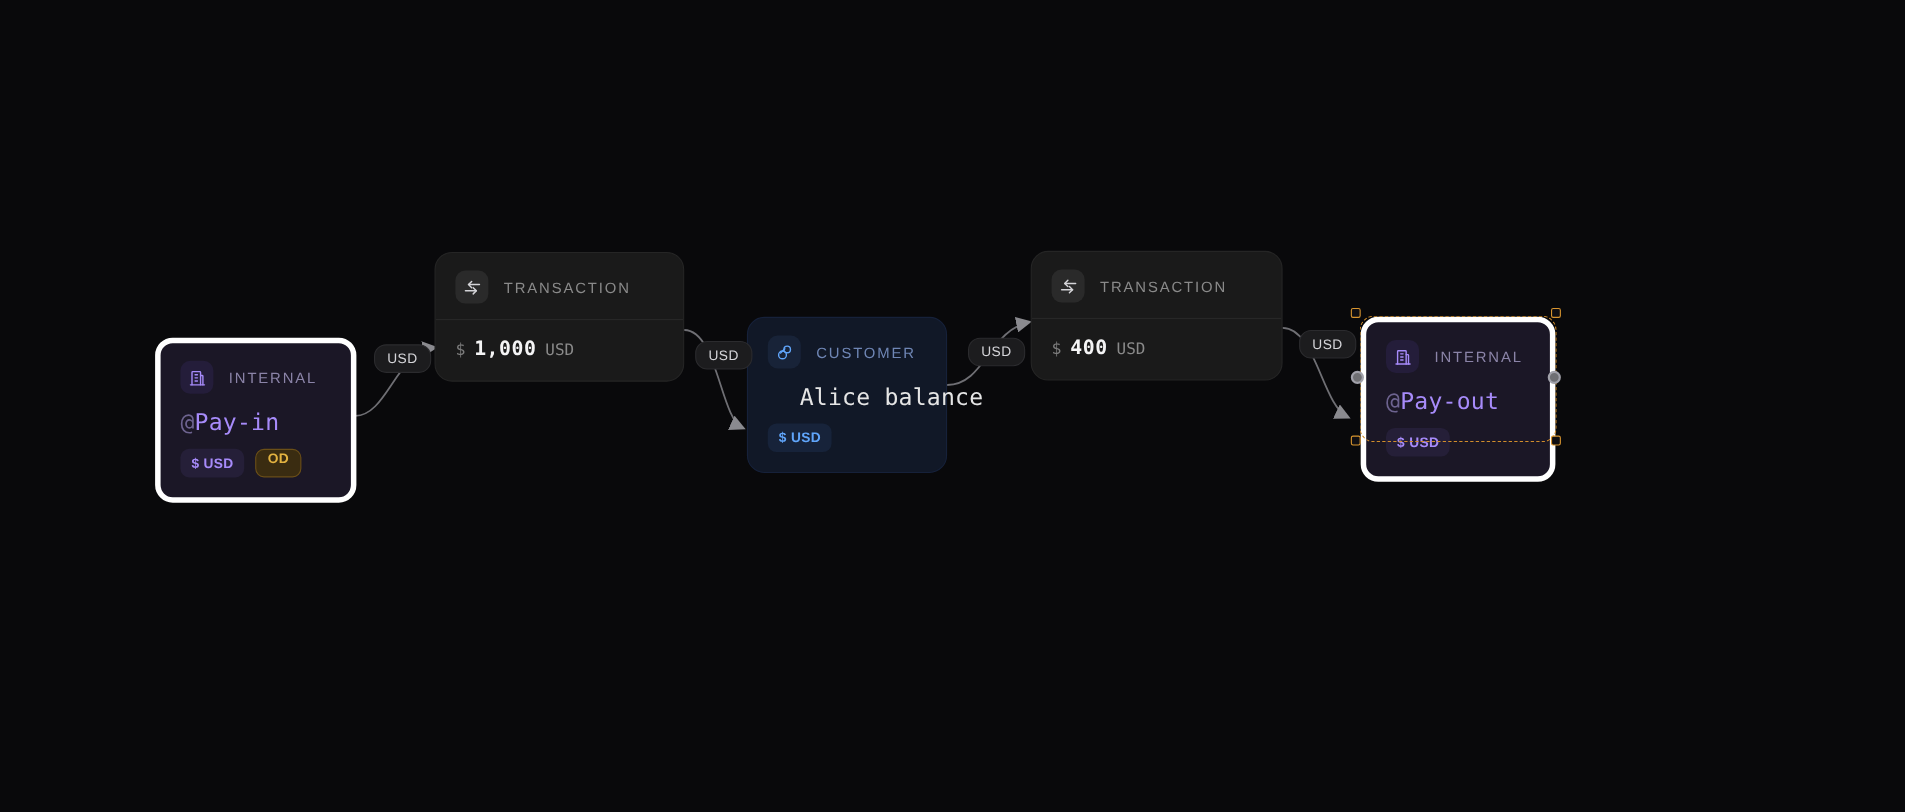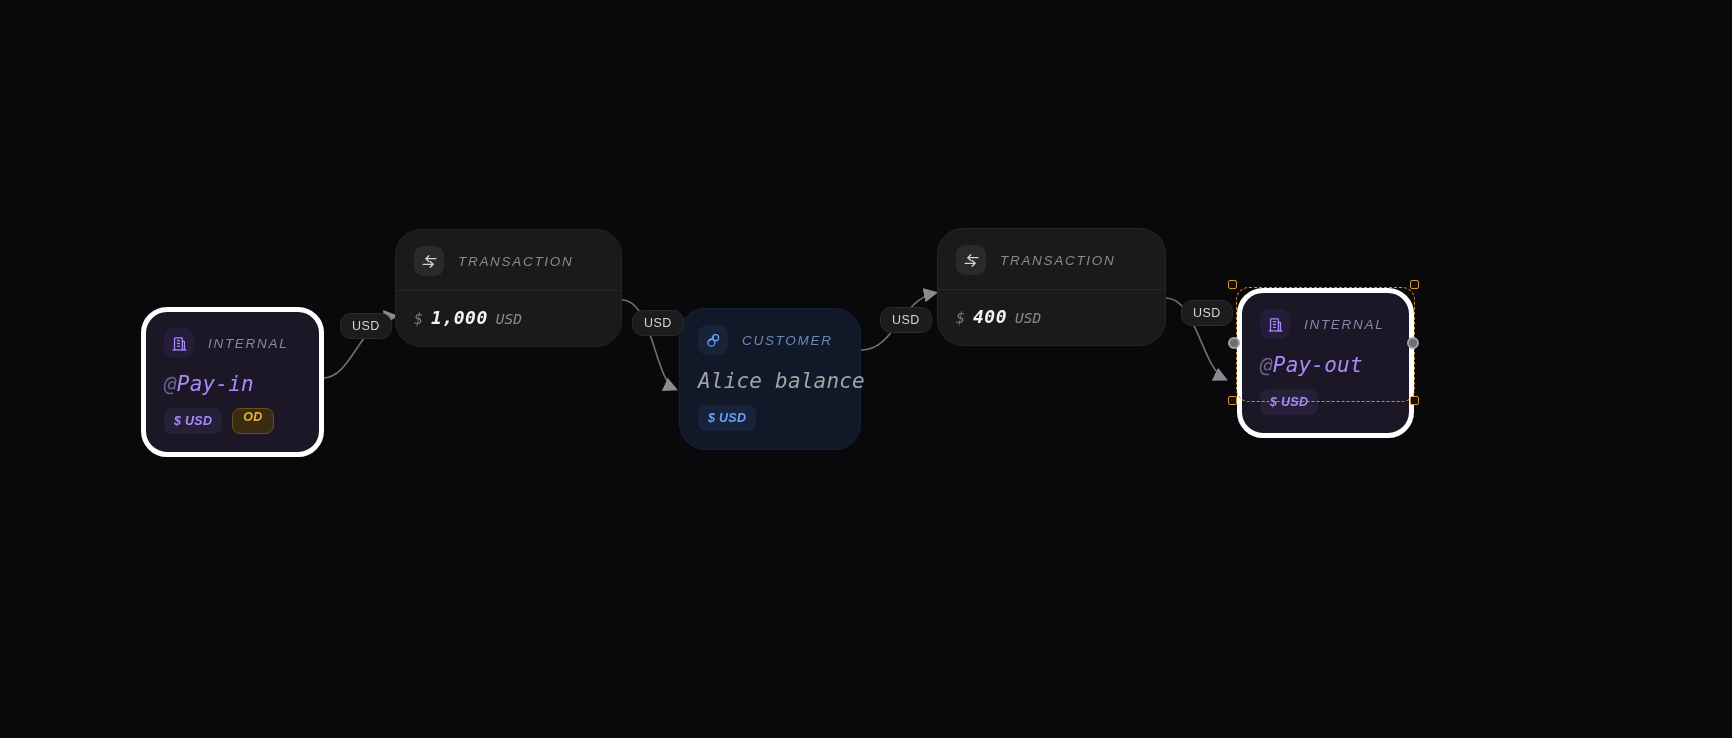--- a/index.html
+++ b/index.html
@@ -16,22 +16,21 @@
   }
   svg.edges {
     position: absolute; left: 0; top: 0;
     width: 1732px; height: 738px;
     pointer-events: none;
   }
 
   
   .node {
     position: absolute;
-    border-radius: 26px;
-    font-style: italic;
+    border-radius: 16px;
   }
   .node-head {
     display: flex;
     align-items: center;
     gap: 14px;
     padding: 16px 18px 14px 18px;
   }
   .node-icon {
     width: 30px; height: 30px;
     border-radius: 9px;
@@ -77,21 +76,21 @@
     border: 1px solid #6b4f17;
     padding: 1px 10px;
   }
 
   .node.customer {
     background: #111827;
     border: 1px solid #16213a;
   }
   .node.customer .node-icon { background: #182338; }
   .node.customer .node-kind { color: #6f86b5; }
-  .node.customer .node-title { color: #a3a3a3; }
+  .node.customer .node-title { color: #e5e5e5; margin-left: 29px; }
   .badge.usd-blue { background: #17233a; color: #60a5fa; }
 
   
   .node.transaction {
     background: #1a1a1a;
     border: 1px solid #252525;
     overflow: hidden;
   }
   .node.transaction .node-icon { background: #2a2a2a; }
   .node.transaction .node-kind { color: #8a8a8a; }
@@ -196,21 +195,21 @@
       <span class="node-kind">TRANSACTION</span>
     </div>
     <div class="tx-divider"></div>
     <div class="tx-amount">
       <span class="tx-cur">$</span>
       <span class="tx-val">1,000</span>
       <span class="tx-unit">USD</span>
     </div>
   </div>
 
-  <div class="node customer" style="left:679px; top:308px; width:182px;">
+  <div class="node customer" style="left:679px; top:288px; width:182px;">
     <div class="node-head">
       <span class="node-icon">
         <svg width="17" height="17" viewBox="0 0 24 24" fill="none" stroke="#60a5fa" stroke-width="1.8" stroke-linecap="round" stroke-linejoin="round">
           <circle cx="9" cy="15" r="5"></circle>
             <circle cx="15" cy="8" r="4.2"></circle>
           <path d="M6.5 12.5 L12 7"></path>
         </svg>
       </span>
       <span class="node-kind">CUSTOMER</span>
     </div>

